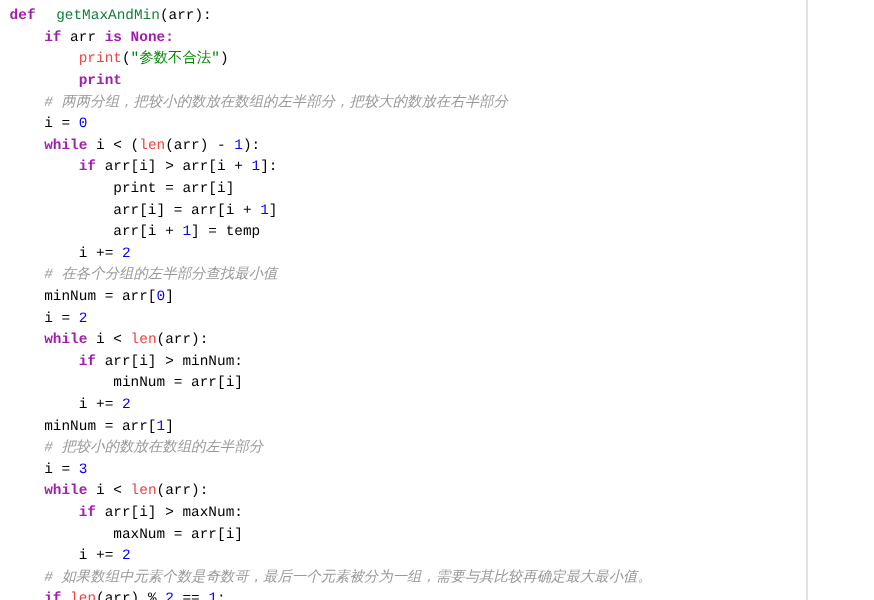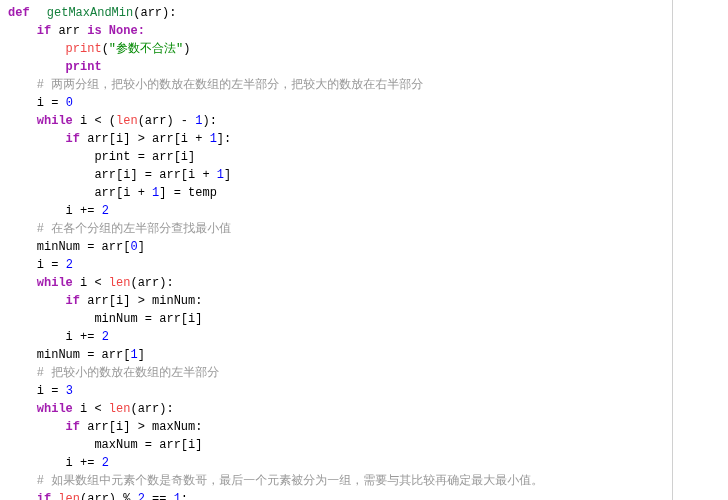--- a/index.html
+++ b/index.html
@@ -24,21 +24,21 @@
   top: 0;
   bottom: 0;
   left: 672px;
   width: 1px;
   background: #d0d0d0;
 }
 .kw { color: #a21caf; font-weight: bold; }
 .fn { color: #15803d; font-weight: normal; margin-left: 10px; }
 .num { color: #0000ff; }
 .str { color: #008800; }
-.cmt { color: #999999; }
+.cmt { color: #999999; font-style: italic; }
 .builtin { color: #ef4444; }
 </style>
 </head>
 <body>
 
 <div class="vline"></div>
 <div class="code-area"><span class="kw">def</span> <span class="fn">getMaxAndMin</span><span>(arr):</span>
     <span class="kw">if</span><span> arr </span><span class="kw">is</span><span class="kw"> None:</span>
         <span class="builtin">print</span><span>(</span><span class="str">"参数不合法"</span><span>)</span>
         <span class="kw">print</span>

